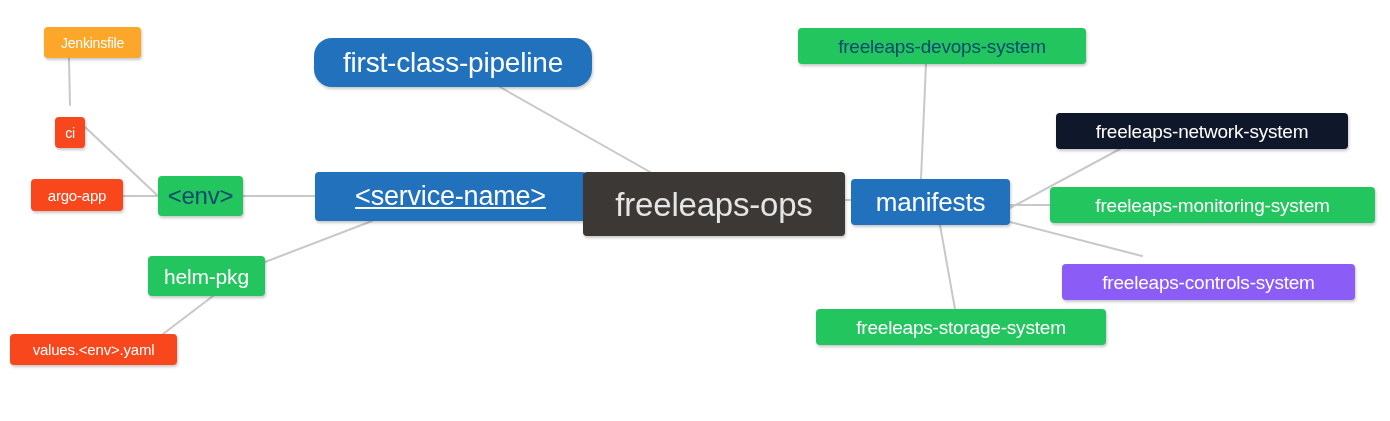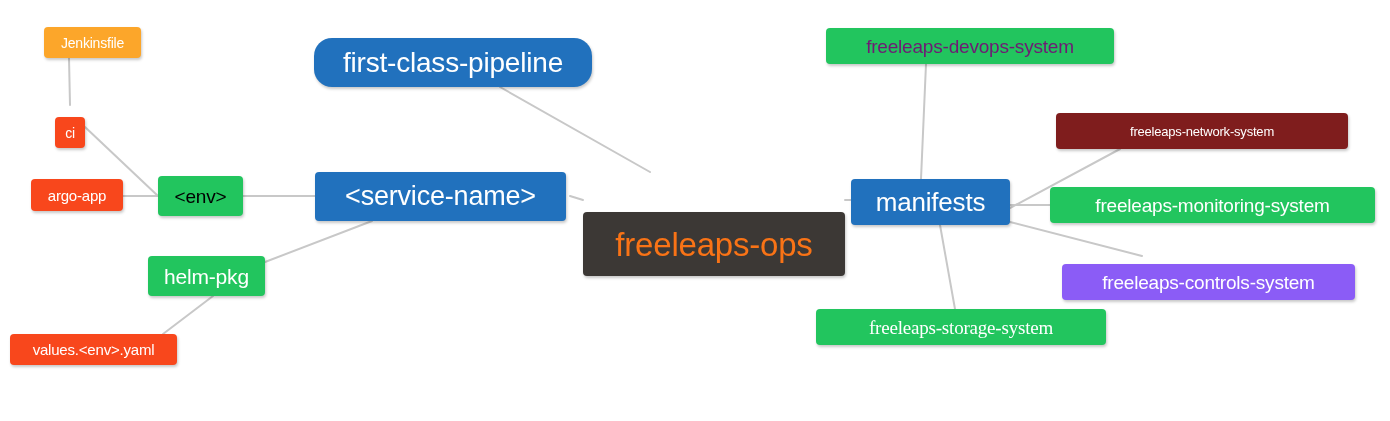--- a/index.html
+++ b/index.html
@@ -67,50 +67,50 @@
   <div id="node-layer">
       <div class="node" style="left: 20px; top: 27px; width: 97px; height: 31px; background: rgb(252, 166, 42); font-size: 14px; color: rgb(255, 255, 255); margin-left: 24px;">
         <span class="node-label">Jenkinsfile</span>
       </div>
       <div class="node" style="left: 55px; top: 105px; width: 30px; height: 31px; background: rgb(248, 71, 28); font-size: 14px; color: rgb(255, 255, 255); margin-top: 12px;">
         <span class="node-label">ci</span>
       </div>
       <div class="node" style="left: 31px; top: 179px; width: 92px; height: 32px; background: rgb(248, 71, 28); font-size: 15px; color: rgb(255, 255, 255);">
         <span class="node-label">argo-app</span>
       </div>
-      <div class="node" style="left: 158px; top: 176px; width: 85px; height: 40px; background: rgb(34, 197, 94); font-size: 19px; color: #000000;">
+      <div class="node" style="left: 158px; top: 176px; width: 85px; height: 40px; background: rgb(34, 197, 94); font-size: 24px; color: #0c4a6e;">
         <span class="node-label">&lt;env&gt;</span>
       </div>
       <div class="node" style="left: 148px; top: 256px; width: 117px; height: 40px; background: rgb(34, 197, 94); font-size: 21px; color: rgb(255, 255, 255);">
         <span class="node-label">helm-pkg</span>
       </div>
       <div class="node" style="left: 10px; top: 334px; width: 167px; height: 31px; background: rgb(248, 71, 28); font-size: 15px; color: rgb(255, 255, 255);">
         <span class="node-label">values.&lt;env&gt;.yaml</span>
       </div>
       <div class="node" style="left: 314px; top: 38px; width: 278px; height: 49px; background: rgb(33, 113, 189); font-size: 28px; color: rgb(255, 255, 255); border-radius: 18px;">
         <span class="node-label">first-class-pipeline</span>
       </div>
-      <div class="node" style="left: 315px; top: 172px; width: 251px; height: 49px; background: rgb(33, 113, 189); font-size: 27px; color: rgb(255, 255, 255);">
+      <div class="node" style="left: 315px; top: 172px; width: 271px; height: 49px; background: rgb(33, 113, 189); font-size: 27px; color: rgb(255, 255, 255); text-decoration: underline;">
         <span class="node-label">&lt;service-name&gt;</span>
       </div>
-      <div class="node" style="left: 583px; top: 172px; width: 262px; height: 64px; background: rgb(60, 56, 53); font-size: 33px; color: #f97316; margin-top: 40px;">
+      <div class="node" style="left: 583px; top: 172px; width: 262px; height: 64px; background: rgb(60, 56, 53); font-size: 33px; color: #e5e5e5;">
         <span class="node-label">freeleaps-ops</span>
       </div>
       <div class="node" style="left: 851px; top: 179px; width: 159px; height: 46px; background: rgb(33, 113, 189); font-size: 26px; color: rgb(255, 255, 255); align-items: center;">
         <span class="node-label">manifests</span>
       </div>
-      <div class="node" style="left: 798px; top: 28px; width: 288px; height: 36px; background: rgb(34, 197, 94); font-size: 19px; color: #701a75; margin-left: 28px;">
+      <div class="node" style="left: 798px; top: 28px; width: 288px; height: 36px; background: rgb(34, 197, 94); font-size: 19px; color: #0c4a6e;">
         <span class="node-label">freeleaps-devops-system</span>
       </div>
-      <div class="node" style="left: 1056px; top: 113px; width: 292px; height: 36px; background: #7f1d1d; font-size: 13px; color: rgb(255, 255, 255);">
+      <div class="node" style="left: 1056px; top: 113px; width: 292px; height: 36px; background: #0f172a; font-size: 19px; color: rgb(255, 255, 255);">
         <span class="node-label">freeleaps-network-system</span>
       </div>
       <div class="node" style="left: 1050px; top: 187px; width: 325px; height: 36px; background: rgb(34, 197, 94); font-size: 19px; color: rgb(255, 255, 255);">
         <span class="node-label">freeleaps-monitoring-system</span>
       </div>
       <div class="node" style="left: 1062px; top: 264px; width: 293px; height: 36px; background: #8b5cf6; font-size: 19px; color: rgb(255, 255, 255);">
         <span class="node-label">freeleaps-controls-system</span>
       </div>
-      <div class="node" style="left: 816px; top: 309px; width: 290px; height: 36px; background: rgb(34, 197, 94); font-size: 19px; color: rgb(255, 255, 255); font-family: Liberation Serif, serif;">
+      <div class="node" style="left: 816px; top: 309px; width: 290px; height: 36px; background: rgb(34, 197, 94); font-size: 19px; color: rgb(255, 255, 255);">
         <span class="node-label">freeleaps-storage-system</span>
       </div>
     </div>
 </div>
 
 </body></html>

